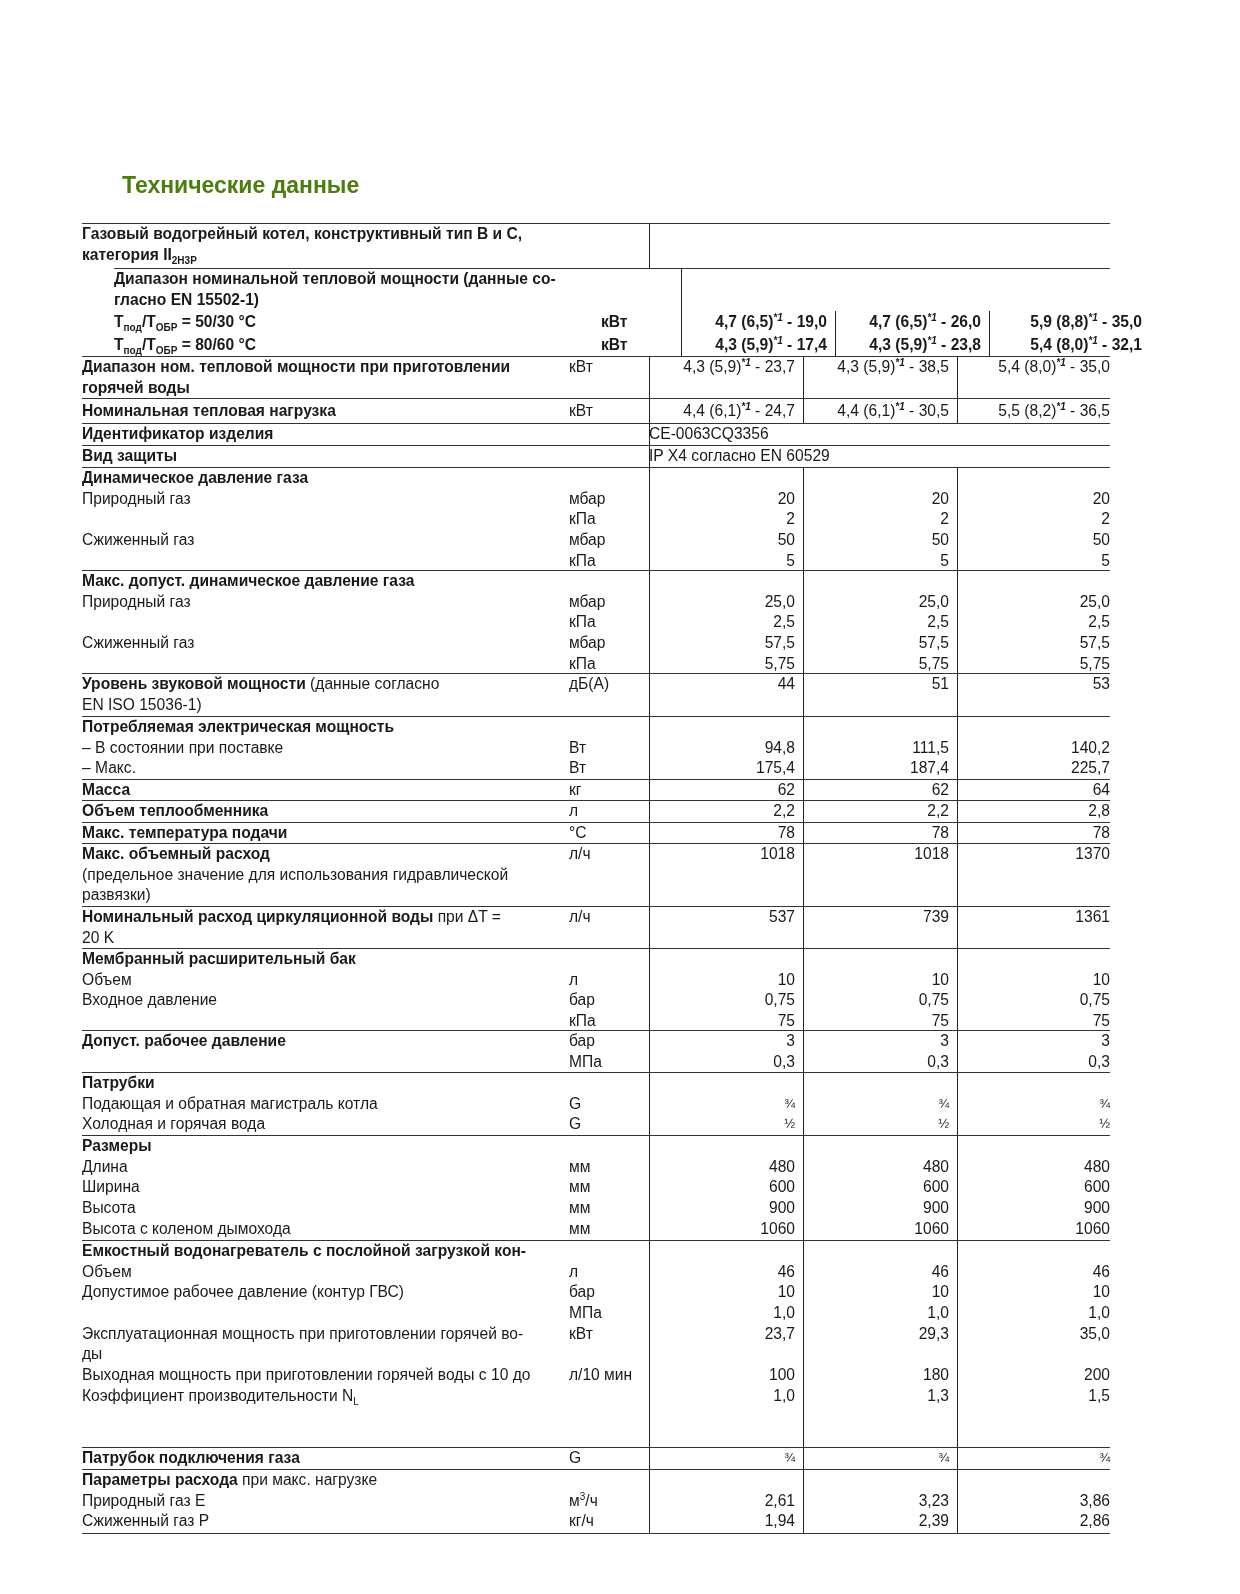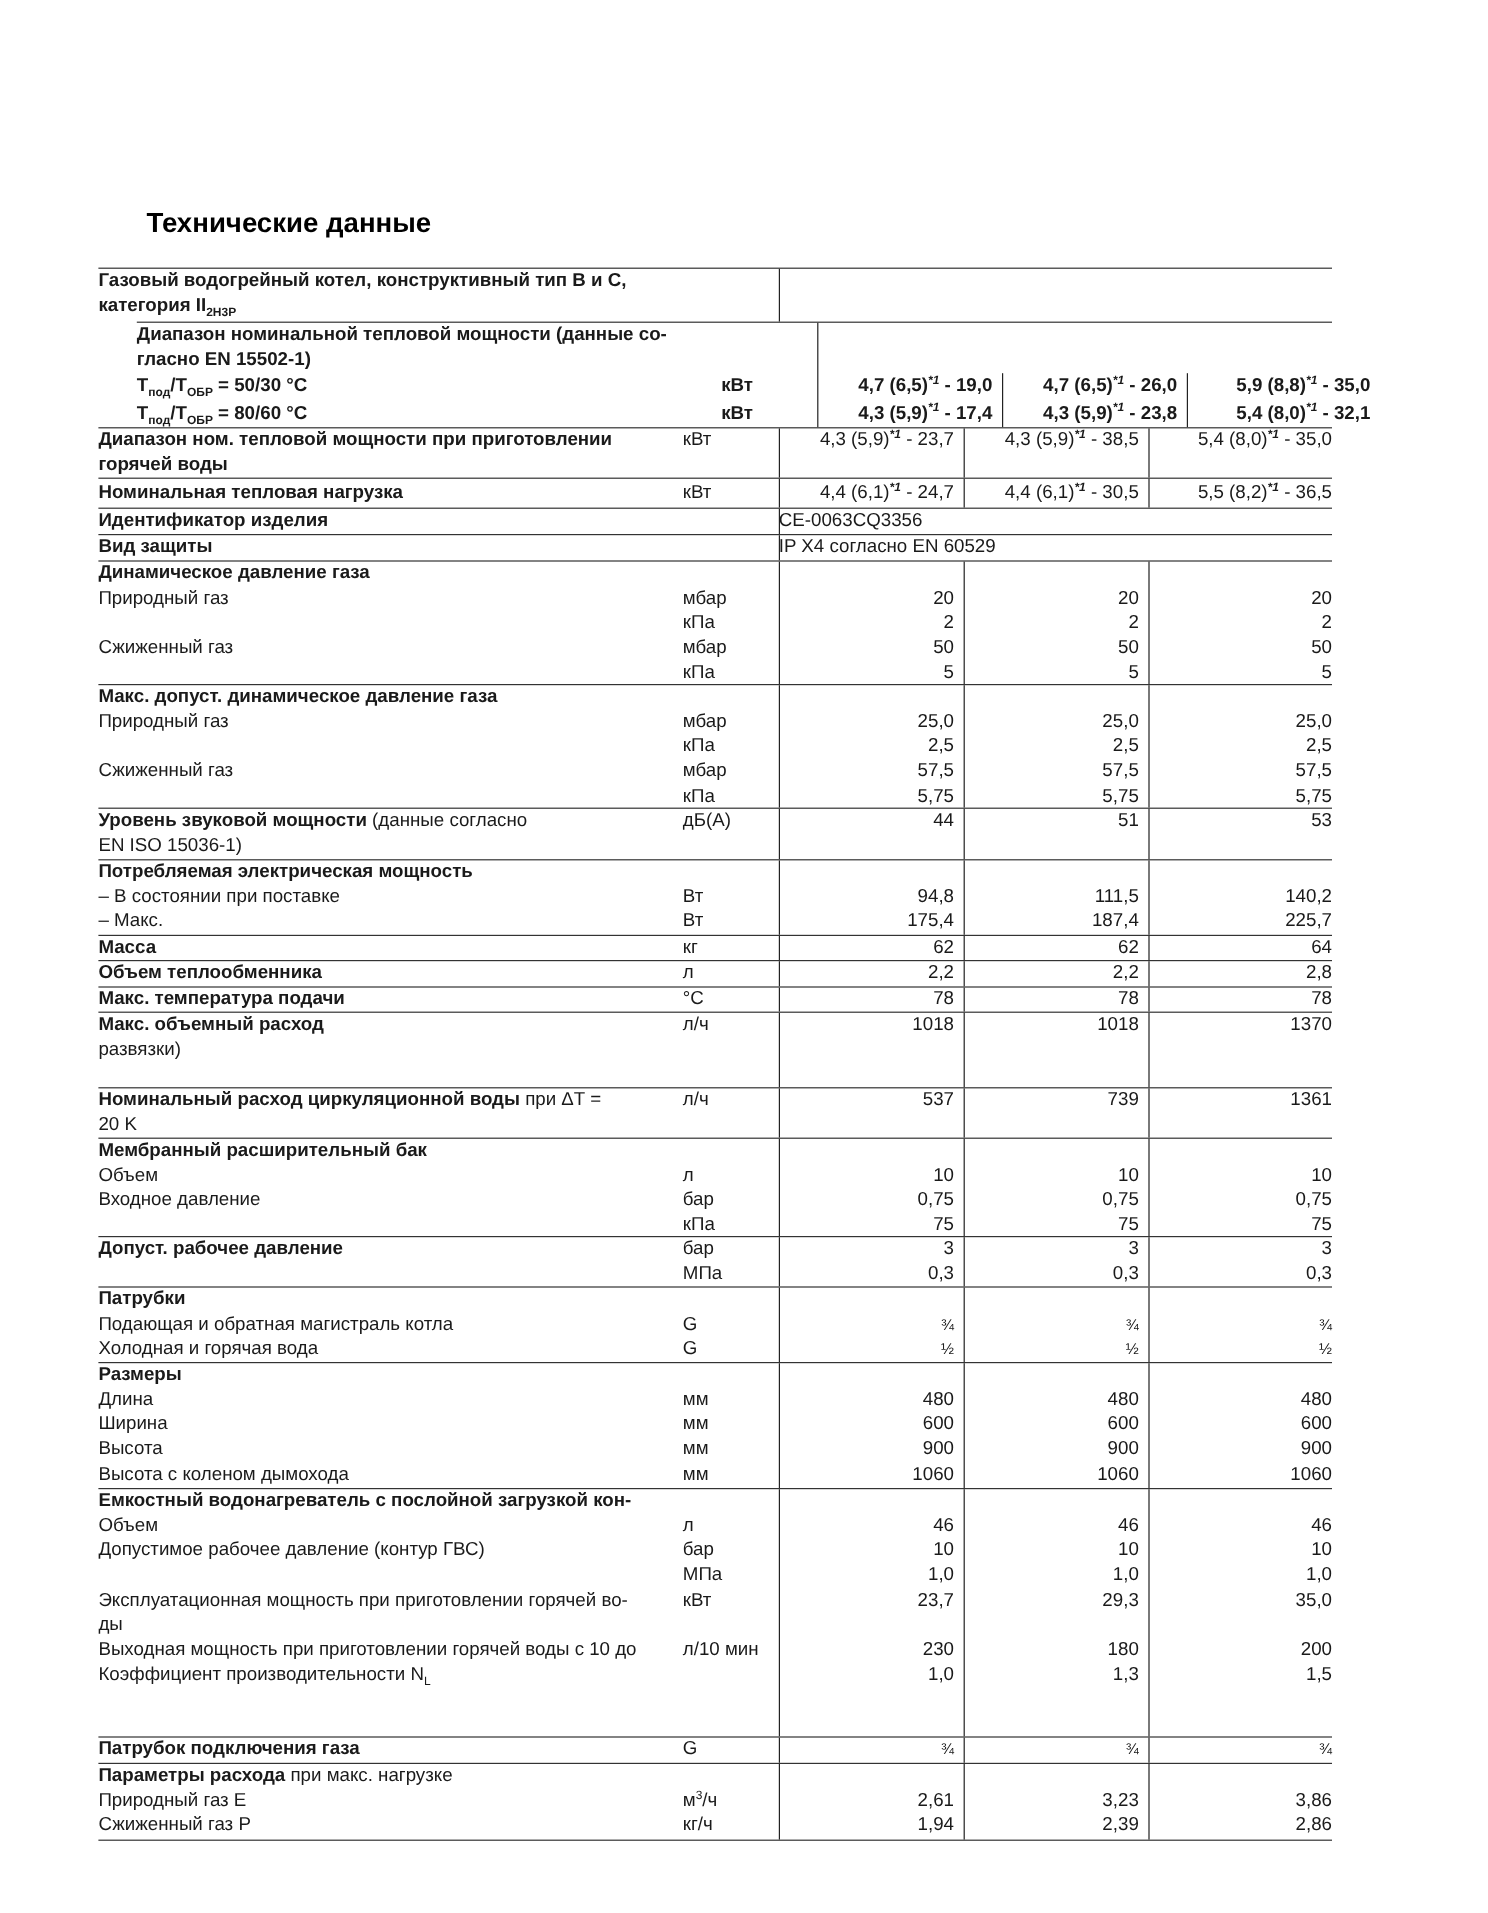--- a/index.html
+++ b/index.html
@@ -1,19 +1,19 @@
 <!DOCTYPE html>
 <html><head>
 <meta charset="utf-8">
 <style>
   html, body { margin: 0; padding: 0; background: #ffffff; }
   body { width: 1240px; height: 1594px; position: relative; overflow: hidden;
          font-family: "Liberation Sans", sans-serif; color: #1a1a1a; }
   .title { position: absolute; left: 122px; top: 172px; font-size: 23px; font-weight: bold;
-           letter-spacing: 0px; color: #000000; }
+           letter-spacing: 0px; color: #4d7c0f; }
   .tbl { position: absolute; left: 82px; top: 223px; width: 1028px; }
   .sec { position: relative; border-top: 1.5px solid #333; box-sizing: border-box; }
   .sec.last { border-bottom: 1.5px solid #333; }
   .vline { position: absolute; top: 0; bottom: 0; width: 0; border-left: 1.5px solid #222; }
   .v0 { left: 567px; }
   .v1 { left: 721px; }
   .v2 { left: 875px; }
   .line { position: relative; height: 20.7px; font-size: 15.6px; line-height: 20.7px; white-space: nowrap; }
   .lab { position: absolute; left: 0; top: 0; }
   .unit { position: absolute; left: 487px; top: 0; }
@@ -272,20 +272,23 @@
     <div class="vline v1"></div>
     <div class="vline v2"></div>
     <div class="line">
       <span class="lab b">Макс. объемный расход</span>
       <span class="unit">л/ч</span>
       <span class="val c1">1018</span>
       <span class="val c2">1018</span>
       <span class="val c3">1370</span>
     </div>
     <div class="line">
+        <span class="lab">(предельное значение для использования гидравлической</span>
+      </div>
+    <div class="line">
         <span class="lab">развязки)</span>
       </div>
   </div>
 
   <div class="sec" style="height:42px;">
     <div class="vline v0"></div>
     <div class="vline v1"></div>
     <div class="vline v2"></div>
     <div class="line">
       <span class="lab"><span class="b">Номинальный расход циркуляционной воды</span><span> при ΔT =</span></span>
@@ -441,21 +444,21 @@
       <span class="val c1">23,7</span>
       <span class="val c2">29,3</span>
       <span class="val c3">35,0</span>
     </div>
     <div class="line">
         <span class="lab">ды</span>
       </div>
     <div class="line">
       <span class="lab">Выходная мощность при приготовлении горячей воды с 10 до</span>
       <span class="unit">л/10 мин</span>
-      <span class="val c1">230</span>
+      <span class="val c1">100</span>
       <span class="val c2">180</span>
       <span class="val c3">200</span>
     </div>
     <div class="line">
       <span class="lab"><span>Коэффициент производительности N</span><sub>L</sub></span>
       <span class="val c1">1,0</span>
       <span class="val c2">1,3</span>
       <span class="val c3">1,5</span>
     </div>
   </div>

